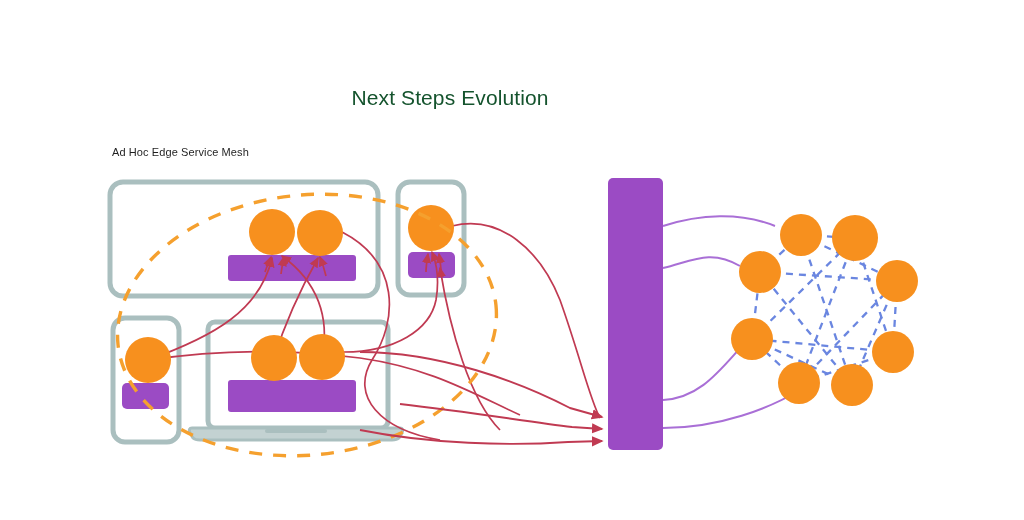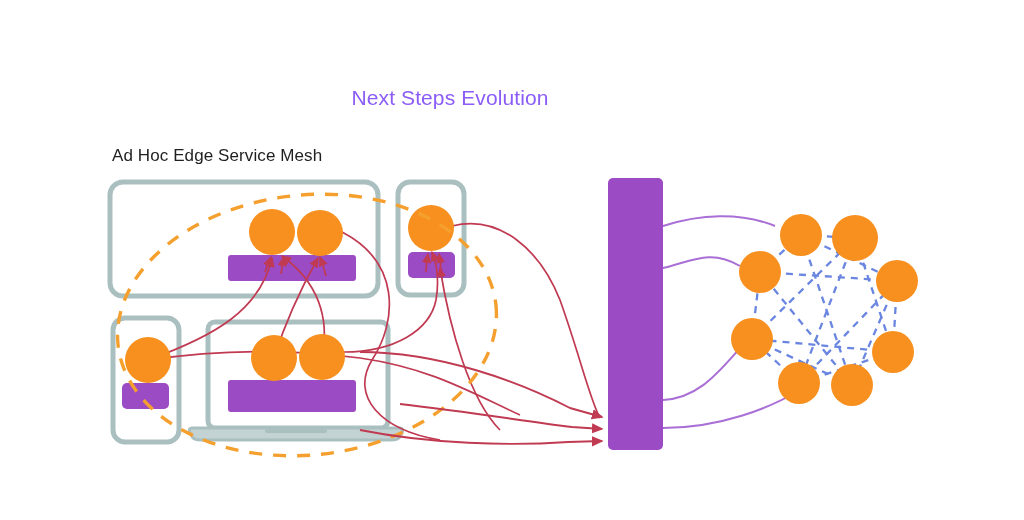--- a/index.html
+++ b/index.html
@@ -8,25 +8,25 @@
     font-family:"Liberation Sans", sans-serif;
     color:#1c1c1c;
     overflow:hidden;
     position:relative;
   }
   #stage{position:absolute;left:0;top:0;width:1024px;height:520px;background:#fff;}
   #scene{position:absolute;left:0;top:0;width:1024px;height:520px;}
   .title{
     position:absolute;left:0;top:86px;width:900px;
     text-align:center;font-size:21px;font-weight:400;
-    letter-spacing:.1px;color:#8b5cf6;
+    letter-spacing:.1px;color:#14532d;
   }
   .section-label{
     position:absolute;left:112px;top:146px;
-    font-size:17px;font-weight:400;color:#1f1f1f;letter-spacing:.1px;
+    font-size:11px;font-weight:400;color:#1f1f1f;letter-spacing:.1px;
   }
 </style>
 </head>
 <body>
 
 <div id="stage">
 
   <div class="title">Next Steps Evolution</div>
   <div class="section-label">Ad Hoc Edge Service Mesh</div>
 

